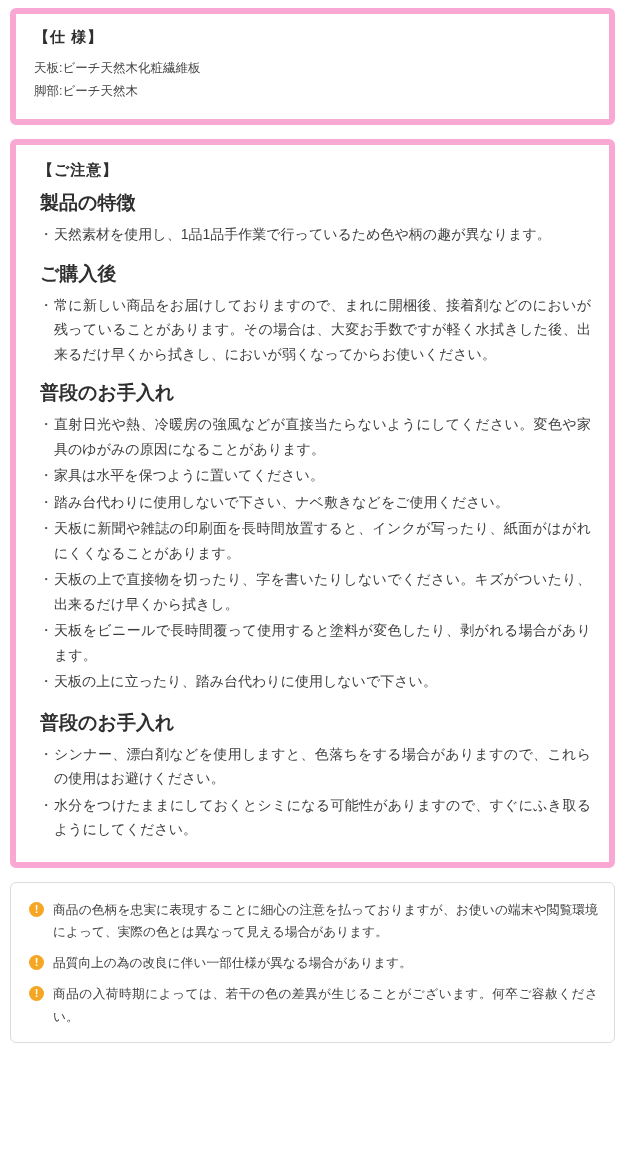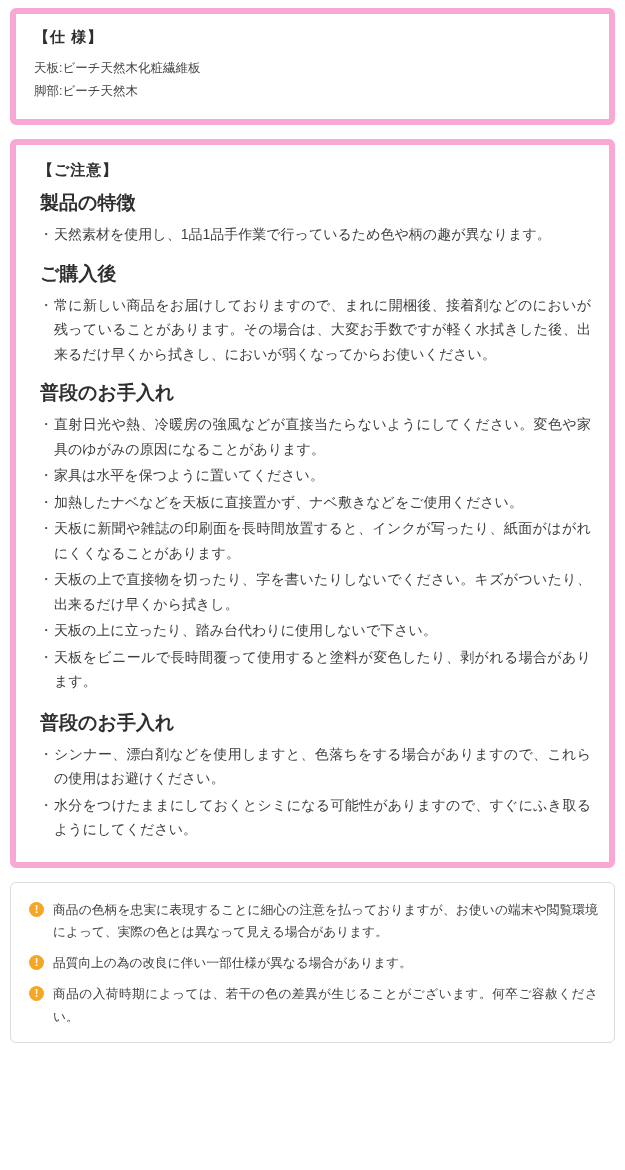--- a/index.html
+++ b/index.html
@@ -146,25 +146,25 @@
       <ul class="bullets">
         <li>常に新しい商品をお届けしておりますので、まれに開梱後、接着剤などのにおいが残っていることがあります。その場合は、大変お手数ですが軽く水拭きした後、出来るだけ早くから拭きし、においが弱くなってからお使いください。</li>
       </ul>
     </div>
 
     <div class="section">
       <div class="section-head">普段のお手入れ</div>
       <ul class="bullets">
         <li>直射日光や熱、冷暖房の強風などが直接当たらないようにしてください。変色や家具のゆがみの原因になることがあります。</li>
         <li>家具は水平を保つように置いてください。</li>
-        <li>加熱したナベなどを天板に直接置かず、ナベ敷きなどをご使用ください。</li>
+        <li>踏み台代わりに使用しないで下さい、ナベ敷きなどをご使用ください。</li>
         <li>天板に新聞や雑誌の印刷面を長時間放置すると、インクが写ったり、紙面がはがれにくくなることがあります。</li>
         <li>天板の上で直接物を切ったり、字を書いたりしないでください。キズがついたり、出来るだけ早くから拭きし。</li>
+        <li>天板をビニールで長時間覆って使用すると塗料が変色したり、剥がれる場合があります。</li>
         <li>天板の上に立ったり、踏み台代わりに使用しないで下さい。</li>
-        <li>天板をビニールで長時間覆って使用すると塗料が変色したり、剥がれる場合があります。</li>
       </ul>
     </div>
 
     <div class="section">
       <div class="section-head">普段のお手入れ</div>
       <ul class="bullets">
         <li>シンナー、漂白剤などを使用しますと、色落ちをする場合がありますので、これらの使用はお避けください。</li>
         <li>水分をつけたままにしておくとシミになる可能性がありますので、すぐにふき取るようにしてください。</li>
       </ul>
     </div>

